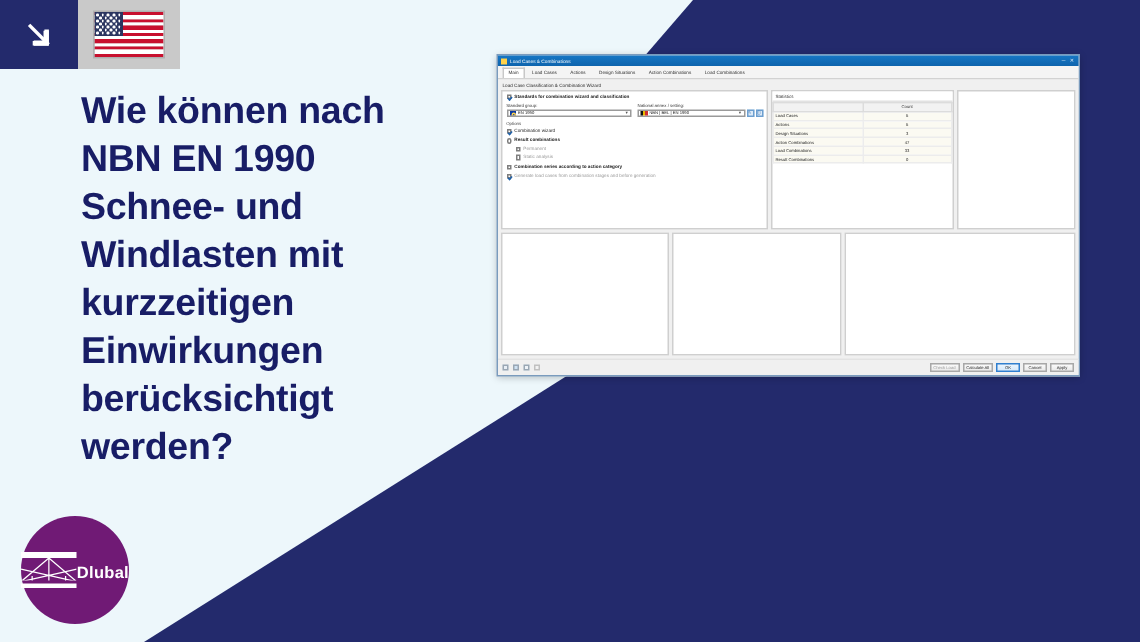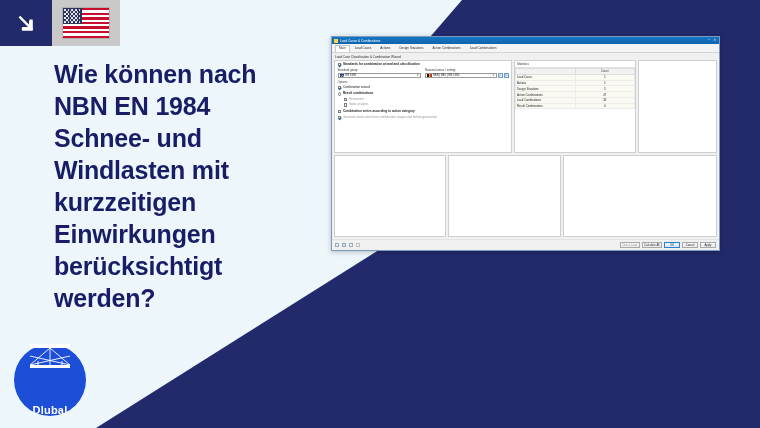--- a/index.html
+++ b/index.html
@@ -108,24 +108,23 @@
   }
 
   
   .logo {
     position: absolute;
     left: 14px;
     top: 344px;
     width: 72px;
     height: 72px;
     border-radius: 50%;
-    background: #1d4ed8;
+    background: #701a75;
     z-index: 5;
     display: flex;
-    flex-direction: column;
     align-items: center;
     justify-content: space-between;
   }
   .logo .mark {
     width: 40px;
     height: 24px;
     position: relative;
   }
   .logo .mark .bar {
     position: absolute;
@@ -546,21 +545,21 @@
         <div class="star" style="left:13.8px;top:11.2px"></div>
         <div class="star" style="left:1.2px;top:13.2px"></div>
         <div class="star" style="left:4.8px;top:13.2px"></div>
         <div class="star" style="left:8.4px;top:13.2px"></div>
         <div class="star" style="left:12px;top:13.2px"></div>
         <div class="star" style="left:15.6px;top:13.2px"></div>
       </div>
     </div>
   </div>
 
-  <div class="headline">Wie können nach NBN EN 1984 Schnee- und Windlasten mit kurzzeitigen Einwirkungen berücksichtigt werden?</div>
+  <div class="headline">Wie können nach NBN EN 1990 Schnee- und Windlasten mit kurzzeitigen Einwirkungen berücksichtigt werden?</div>
 
   <div class="logo">
     <div class="mark">
       <div class="bar top"></div>
       <svg class="truss" viewBox="0 0 40 17" preserveAspectRatio="none">
         <path d="M0 17 L20 0 L40 17 M0 17 L40 8 M40 17 L0 8 M20 0 L20 17 M8 13 L8 17 M32 13 L32 17" stroke="#ffffff" stroke-width="0.9" fill="none"></path>
       </svg>
       <div class="bar bot"></div>
     </div>
     <div class="name">Dlubal</div>

